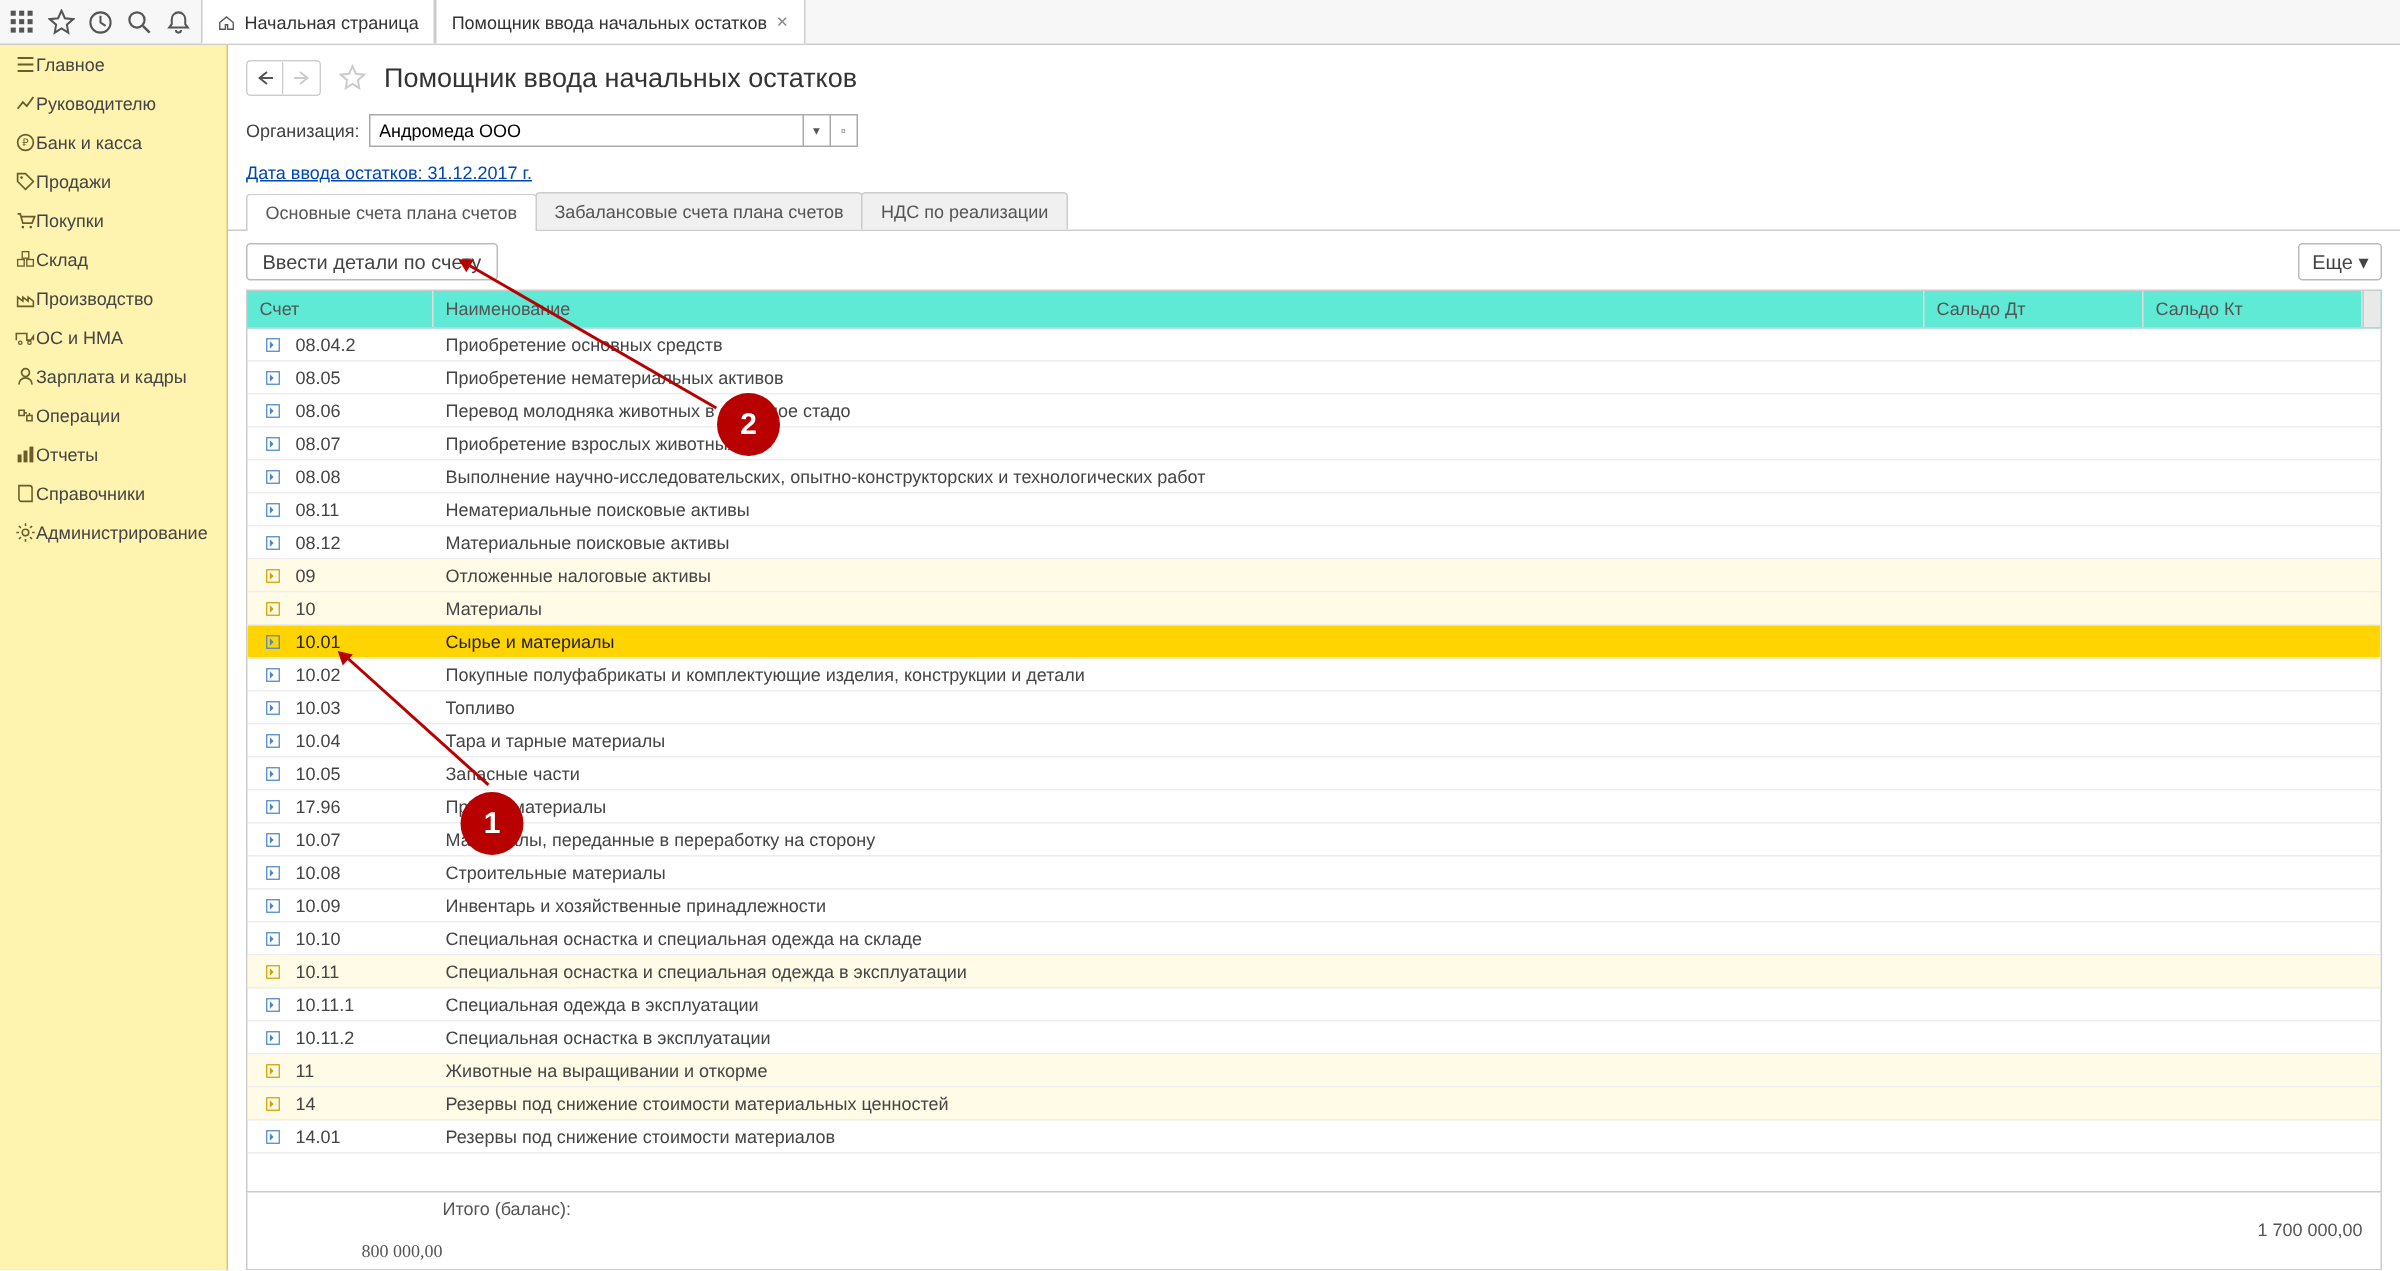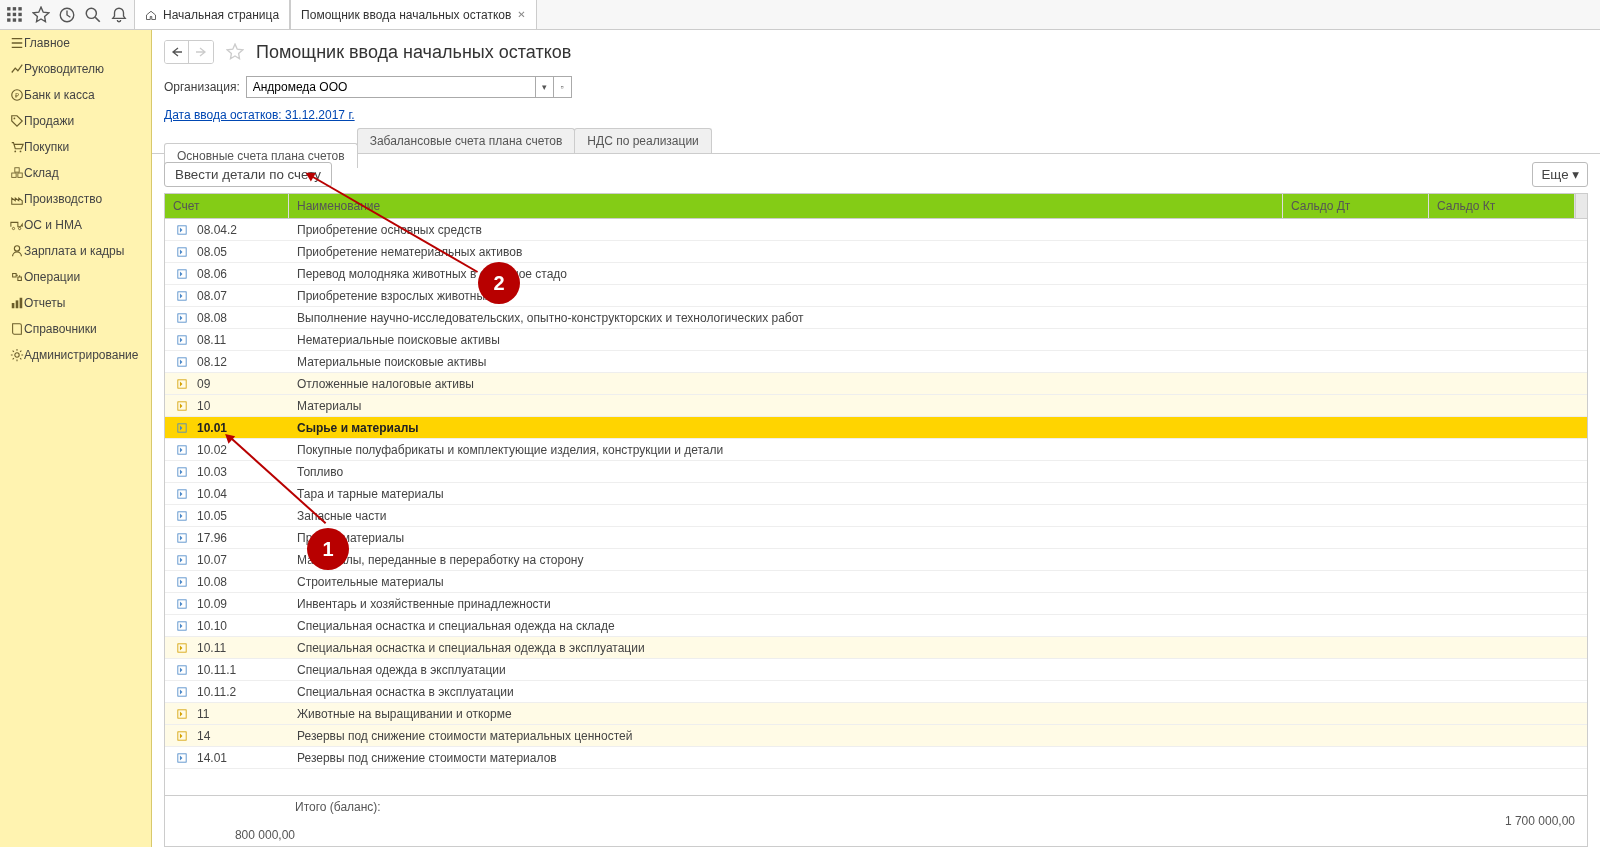--- a/index.html
+++ b/index.html
@@ -32,46 +32,46 @@
 
 .form-row { display: flex; align-items: center; padding: 4px 12px; gap: 6px; }
 .form-label { color: #404040; }
 .org-combo { display: flex; align-items: stretch; }
 .org-input { width: 290px; height: 22px; border: 1px solid #aaa; padding: 0 6px; font-size: 12px; }
 .combo-btn { width: 18px; border: 1px solid #aaa; border-left: none; background: #fff; cursor: pointer; display: flex; align-items: center; justify-content: center; font-size: 9px; color: #555; }
 .link { color: #0047b3; text-decoration: underline; cursor: pointer; padding: 6px 12px; display: inline-block; }
 
 .tabs-row { display: flex; padding: 0 12px; border-bottom: 1px solid #ccc; }
 .tab-btn { padding: 5px 12px; border: 1px solid #ccc; border-bottom: none; background: #f0f0f0; cursor: pointer; margin-right: -1px; color: #555; border-radius: 3px 3px 0 0; }
-.tab-btn.active { background: #fff; position: relative; top: 15px; }
+.tab-btn.active { background: #fff; position: relative; top: 1px; }
 
 .actions-row { display: flex; justify-content: space-between; padding: 8px 12px 6px 12px; position: relative; }
 .action-btn { padding: 4px 10px; border: 1px solid #bbb; background: #fff; cursor: pointer; border-radius: 3px; color: #444; }
 .more-btn { padding: 4px 8px; border: 1px solid #bbb; background: #fff; cursor: pointer; border-radius: 3px; color: #444; }
 
 .table-wrap { flex: 1; overflow: hidden; display: flex; flex-direction: column; padding: 0 12px 0 12px; position: relative; }
-.table-head { display: flex; border: 1px solid #ccc; background: #84cc16; font-size: 12px; color: #555; }
+.table-head { display: flex; border: 1px solid #ccc; background: #5eead4; font-size: 12px; color: #555; }
 .table-head .th { padding: 5px 8px; border-right: 1px solid #ddd; }
 .col-acct { width: 124px; display: flex; align-items: center; }
 .col-name { flex: 1; }
 .col-dt { width: 146px; }
 .col-kt { width: 146px; }
 .scroll-spacer { width: 12px; background: #e9e9e9; border-left: 1px solid #ccc; }
 .table-body { flex: 1; overflow-y: scroll; border-left: 1px solid #ccc; border-right: 1px solid #ccc; border-bottom: 1px solid #ccc; position: relative; }
 .row { display: flex; border-bottom: 1px solid #eee; min-height: 22px; align-items: center; font-size: 12px; color: #444; cursor: pointer; }
 .row.parent { background: #fffbe6; }
-.row.selected { background: #ffd400; font-weight: bold; }
+.row.selected { background: #ffd400; }
 .row.selected .cell { color: #222; }
 .row .cell { padding: 3px 8px; overflow: hidden; text-overflow: ellipsis; white-space: nowrap; }
 .row .col-acct { display: flex; align-items: center; gap: 10px; padding-left: 12px; }
 .row-icon { width: 10px; height: 10px; flex: 0 0 10px; }
 .table-footer { border: 1px solid #ccc; border-top: none; padding: 4px 4px; display: flex; font-size: 12px; color: #555; flex-direction: column; }
 .tf-label { margin-left: 126px; }
 .tf-dt { margin-left: auto; width: 146px; text-align: right; padding-right: 8px; }
-.tf-kt { width: 146px; text-align: right; padding-right: 20px; }
+.tf-kt { width: 146px; text-align: right; padding-right: 20px; font-family: Liberation Serif, serif; }
 
 .marker { position: absolute; width: 42px; height: 42px; border-radius: 50%; background: #b80000; color: #fff; display: flex; align-items: center; justify-content: center; font-size: 20px; font-weight: bold; z-index: 50; }
 .arrow-line { position: absolute; height: 2px; background: #b80000; z-index: 40; transform-origin: left center; }
 .arrow-head { position: absolute; width: 0; height: 0; border-style: solid; z-index: 41; }
 
 svg { display: block; }
 </style>
 </head>
 <body>
 

